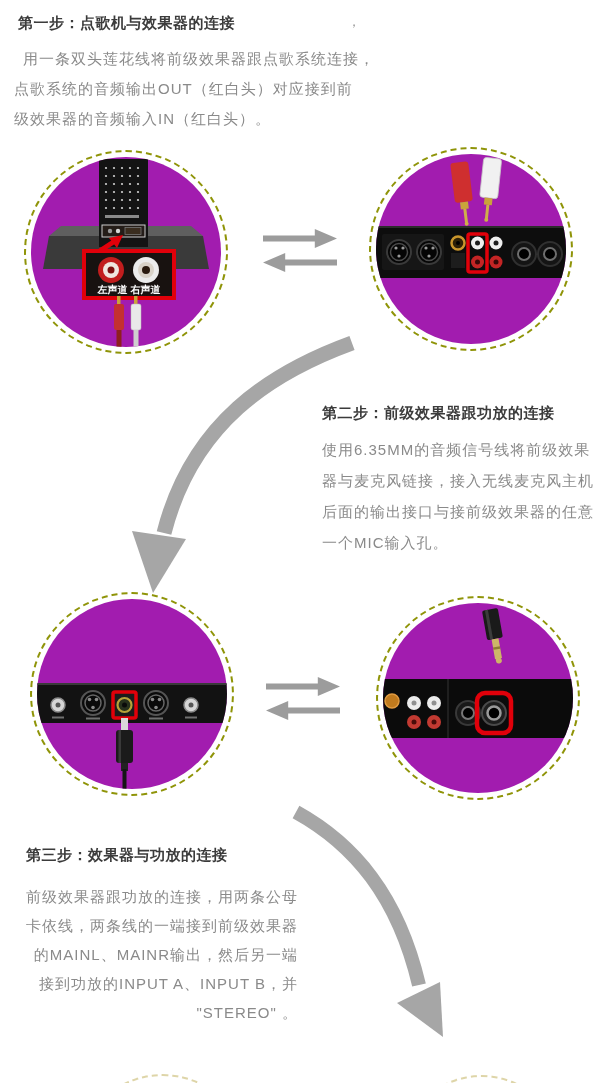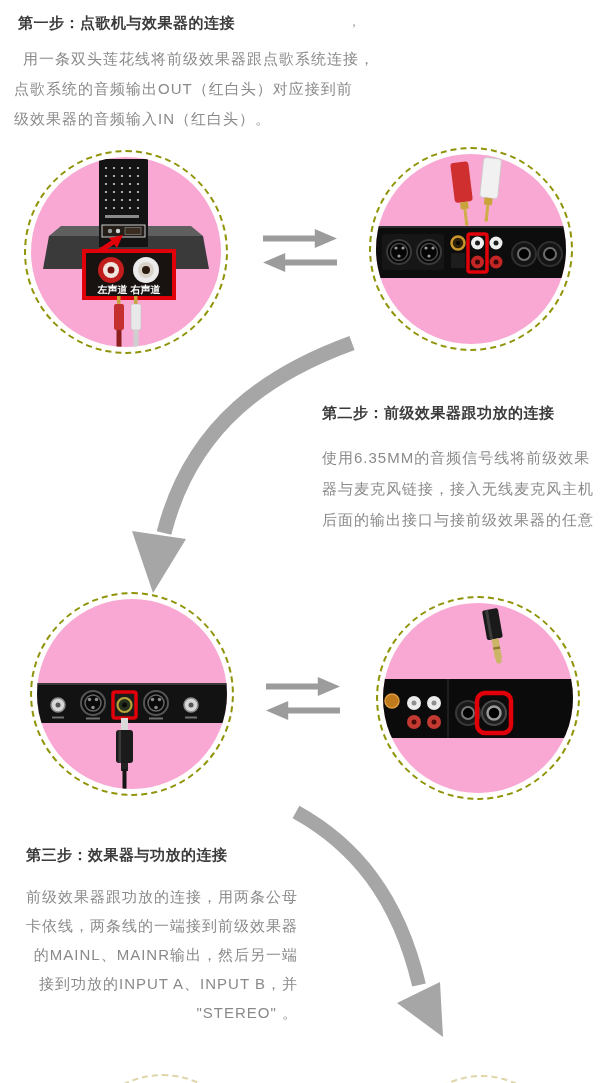--- a/index.html
+++ b/index.html
@@ -11,21 +11,21 @@
   .step-title { font-size:15px; font-weight:bold; color:#3b3b3b; letter-spacing:.5px; white-space:nowrap; line-height:26px; }
   .body-line { font-size:15px; color:#8a8a8a; letter-spacing:1px; white-space:nowrap; }
   .lines-30 { line-height:30px; }
   .lines-31 { line-height:31px; }
   .lines-29 { line-height:29px; }
   #step1-lines div:first-child { text-indent:9px; }
   #step3-lines div:last-child { text-indent:7px; }
   .title-mark { font-size:14px; color:#9a9a9a; }
 
   .photo-circle { position:absolute; width:204px; height:204px; border:2px dashed #8f9408; border-radius:50%; box-sizing:border-box; }
-  .photo-inner { position:absolute; left:5px; top:5px; width:190px; height:190px; background:#f9a8d4; border-radius:50%; overflow:hidden; }
+  .photo-inner { position:absolute; left:5px; top:5px; width:190px; height:190px; background:#a21caf; border-radius:50%; overflow:hidden; }
   .photo-inner svg { display:block; }
 
   .harrow { position:absolute; width:74px; height:19px; background:#9c9c9c; }
   .harrow.right { clip-path:polygon(0 34%,70% 34%,70% 0,100% 50%,70% 100%,70% 66%,0 66%); }
   .harrow.left  { clip-path:polygon(100% 34%,30% 34%,30% 0,0 50%,30% 100%,30% 66%,100% 66%); }
 
   .partial-ring { position:absolute; border:2px dashed #ded5a8; border-radius:50%; }
 </style>
 </head>
 <body>
@@ -168,24 +168,25 @@
     </div>
   </div>
 
   <svg class="abs" style="left:120px;top:335px;" width="260" height="265" viewBox="0 0 260 265">
     <path d="M 232 8 C 150 38, 72 88, 44 198" stroke="#a6a6a6" stroke-width="15" fill="none"></path>
     <polygon points="33,258 12,196 66,204" fill="#a6a6a6"></polygon>
   </svg>
 
   <div class="abs" style="left:322px;top:400px;">
     <div class="step-title">第二步：前级效果器跟功放的连接</div>
-    <div id="step2-lines" class="lines-31" style="margin-top:16px;">
+    <div id="step2-lines" class="lines-31" style="margin-top:8px;">
       <div class="body-line">使用6.35MM的音频信号线将前级效果</div>
       <div class="body-line">器与麦克风链接，接入无线麦克风主机</div>
       <div class="body-line">后面的输出接口与接前级效果器的任意</div>
+      <div class="body-line">一个MIC输入孔。</div>
     </div>
   </div>
 
   <div class="photo-circle" style="left:30px;top:592px;">
     <div class="photo-inner">
       <svg width="190" height="190" viewBox="0 0 190 190">
         <g>
           <rect x="-5" y="84" width="200" height="40" fill="#121212"></rect>
           <rect x="-5" y="84" width="200" height="2" fill="#3a3a3a"></rect>
         </g>

